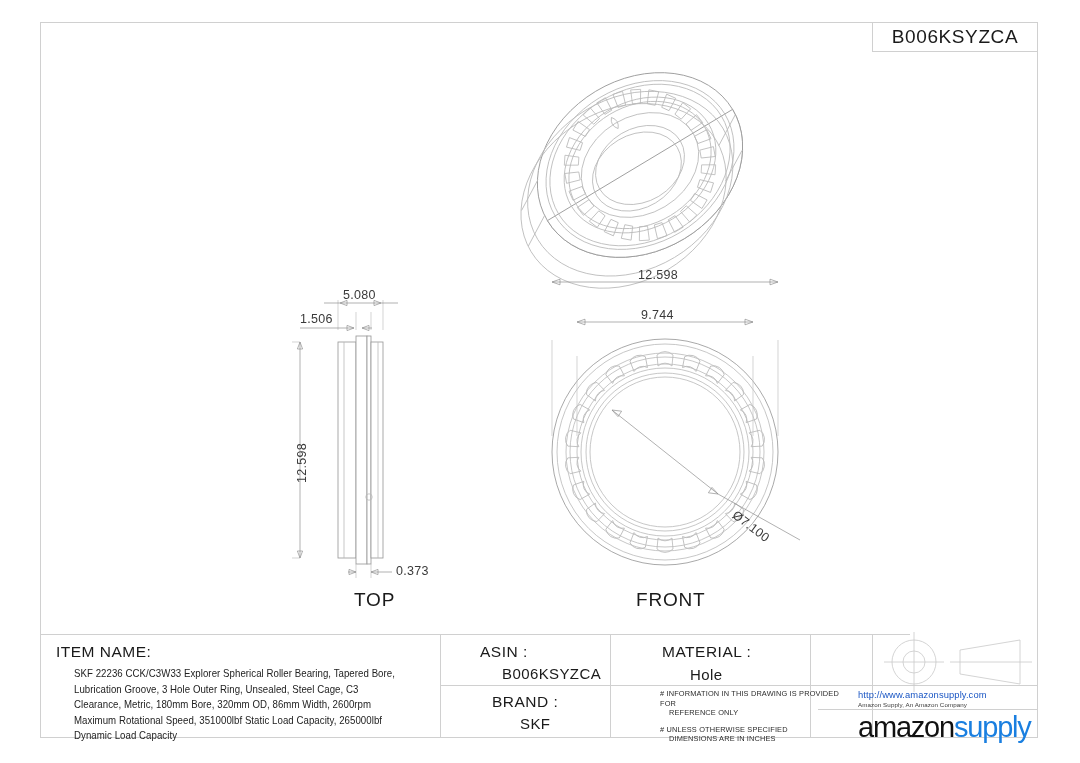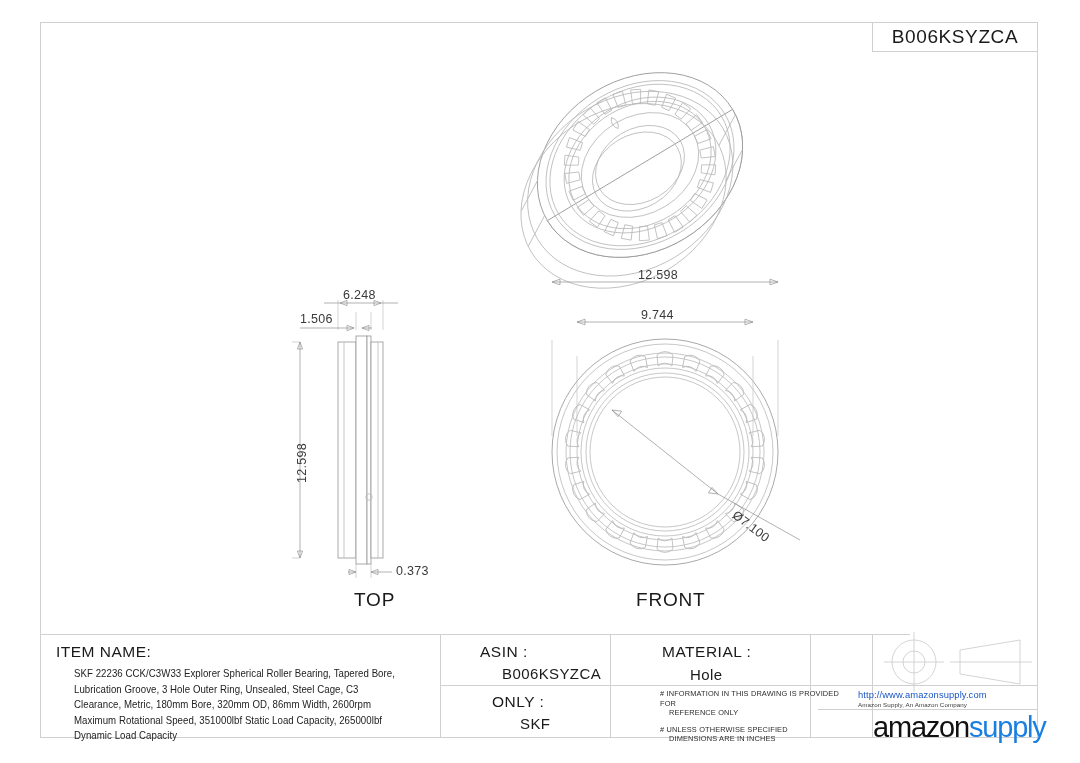--- a/index.html
+++ b/index.html
@@ -37,21 +37,21 @@
 
   .notes{position:absolute;left:620px;top:54px;width:190px;}
   .note{font-size:7.4px;line-height:9.6px;letter-spacing:.15px;color:#2b2b2b;
         margin-bottom:7px;}
   .note .ind{display:block;margin-left:9px;}
 
   .brand-cell{position:absolute;left:818px;top:54px;width:196px;}
   .url{font-size:9.4px;color:#1a56c4;letter-spacing:.1px;}
   .sub{font-size:6.2px;color:#3a3a3a;letter-spacing:.1px;margin-top:1px;}
   .logo{margin-top:4px;font-size:29px;line-height:30px;letter-spacing:-1.2px;
-        white-space:nowrap;margin-left:15px;}
+        white-space:nowrap;}
   .logo .a{color:#111;font-weight:400;}
   .logo .s{color:#1a7fe0;font-weight:300;}
 
   
   .proj{position:absolute;left:872px;top:636px;width:166px;height:52px;}
 
   
   .dim{position:absolute;font-size:12.5px;color:#3a3a3a;letter-spacing:.3px;
        white-space:nowrap;}
   .viewlbl{position:absolute;font-size:19px;color:#1a1a1a;letter-spacing:.8px;}
@@ -172,21 +172,21 @@
   <path class="dimln" d="M 300,342 L 300,558"></path>
   <path class="dimln" d="M 300,342 l -2.6,7 l 5.2,0 z" fill="#8f8f8f"></path>
   <path class="dimln" d="M 300,558 l -2.6,-7 l 5.2,0 z" fill="#8f8f8f"></path>
 
   <path class="dimln" d="M 348,572 L 356,572"></path>
   <path class="dimln" d="M 356,572 l -7,-2.6 l 0,5.2 z" fill="#8f8f8f"></path>
   <path class="dimln" d="M 371,572 l 7,-2.6 l 0,5.2 z" fill="#8f8f8f"></path>
   <path class="dimln" d="M 371,572 L 392,572"></path>
 </svg>
 
-<div class="dim" style="left:343px;top:288px;">6.248</div>
+<div class="dim" style="left:343px;top:288px;">5.080</div>
 <div class="dim" style="left:300px;top:312px;">1.506</div>
 <div class="dim rot90" style="left:295px;top:483px;">12.598</div>
 <div class="dim" style="left:396px;top:564px;">0.373</div>
 <div class="viewlbl" style="left:354px;top:589px;">TOP</div>
 
 <svg width="1080" height="763">
   <g transform="translate(665,452)">
     <circle class="part" cx="0" cy="0" r="113"></circle>
     <circle class="ln" cx="0" cy="0" r="108"></circle>
     <circle class="ln" cx="0" cy="0" r="99"></circle>
@@ -257,21 +257,21 @@
     <div class="lbl">ITEM NAME:</div>
     <div class="item-desc">SKF 22236 CCK/C3W33 Explorer Spherical Roller Bearing, Tapered Bore, Lubrication Groove, 3 Hole Outer Ring, Unsealed, Steel Cage, C3 Clearance, Metric, 180mm Bore, 320mm OD, 86mm Width, 2600rpm Maximum Rotational Speed, 351000lbf Static Load Capacity, 265000lbf Dynamic Load Capacity</div>
   </div>
 
   <div class="asin-box">
     <div class="lbl">ASIN :</div>
     <div class="val asin-val">B006KSYZCA</div>
   </div>
 
   <div class="brand-box">
-    <div class="lbl">ONLY :</div>
+    <div class="lbl">BRAND :</div>
     <div class="val brand-val">SKF</div>
   </div>
 
   <div class="mat-box">
     <div class="lbl">MATERIAL :</div>
     <div class="val mat-val">Hole</div>
   </div>
 
   <div class="notes">
     <div class="note">

